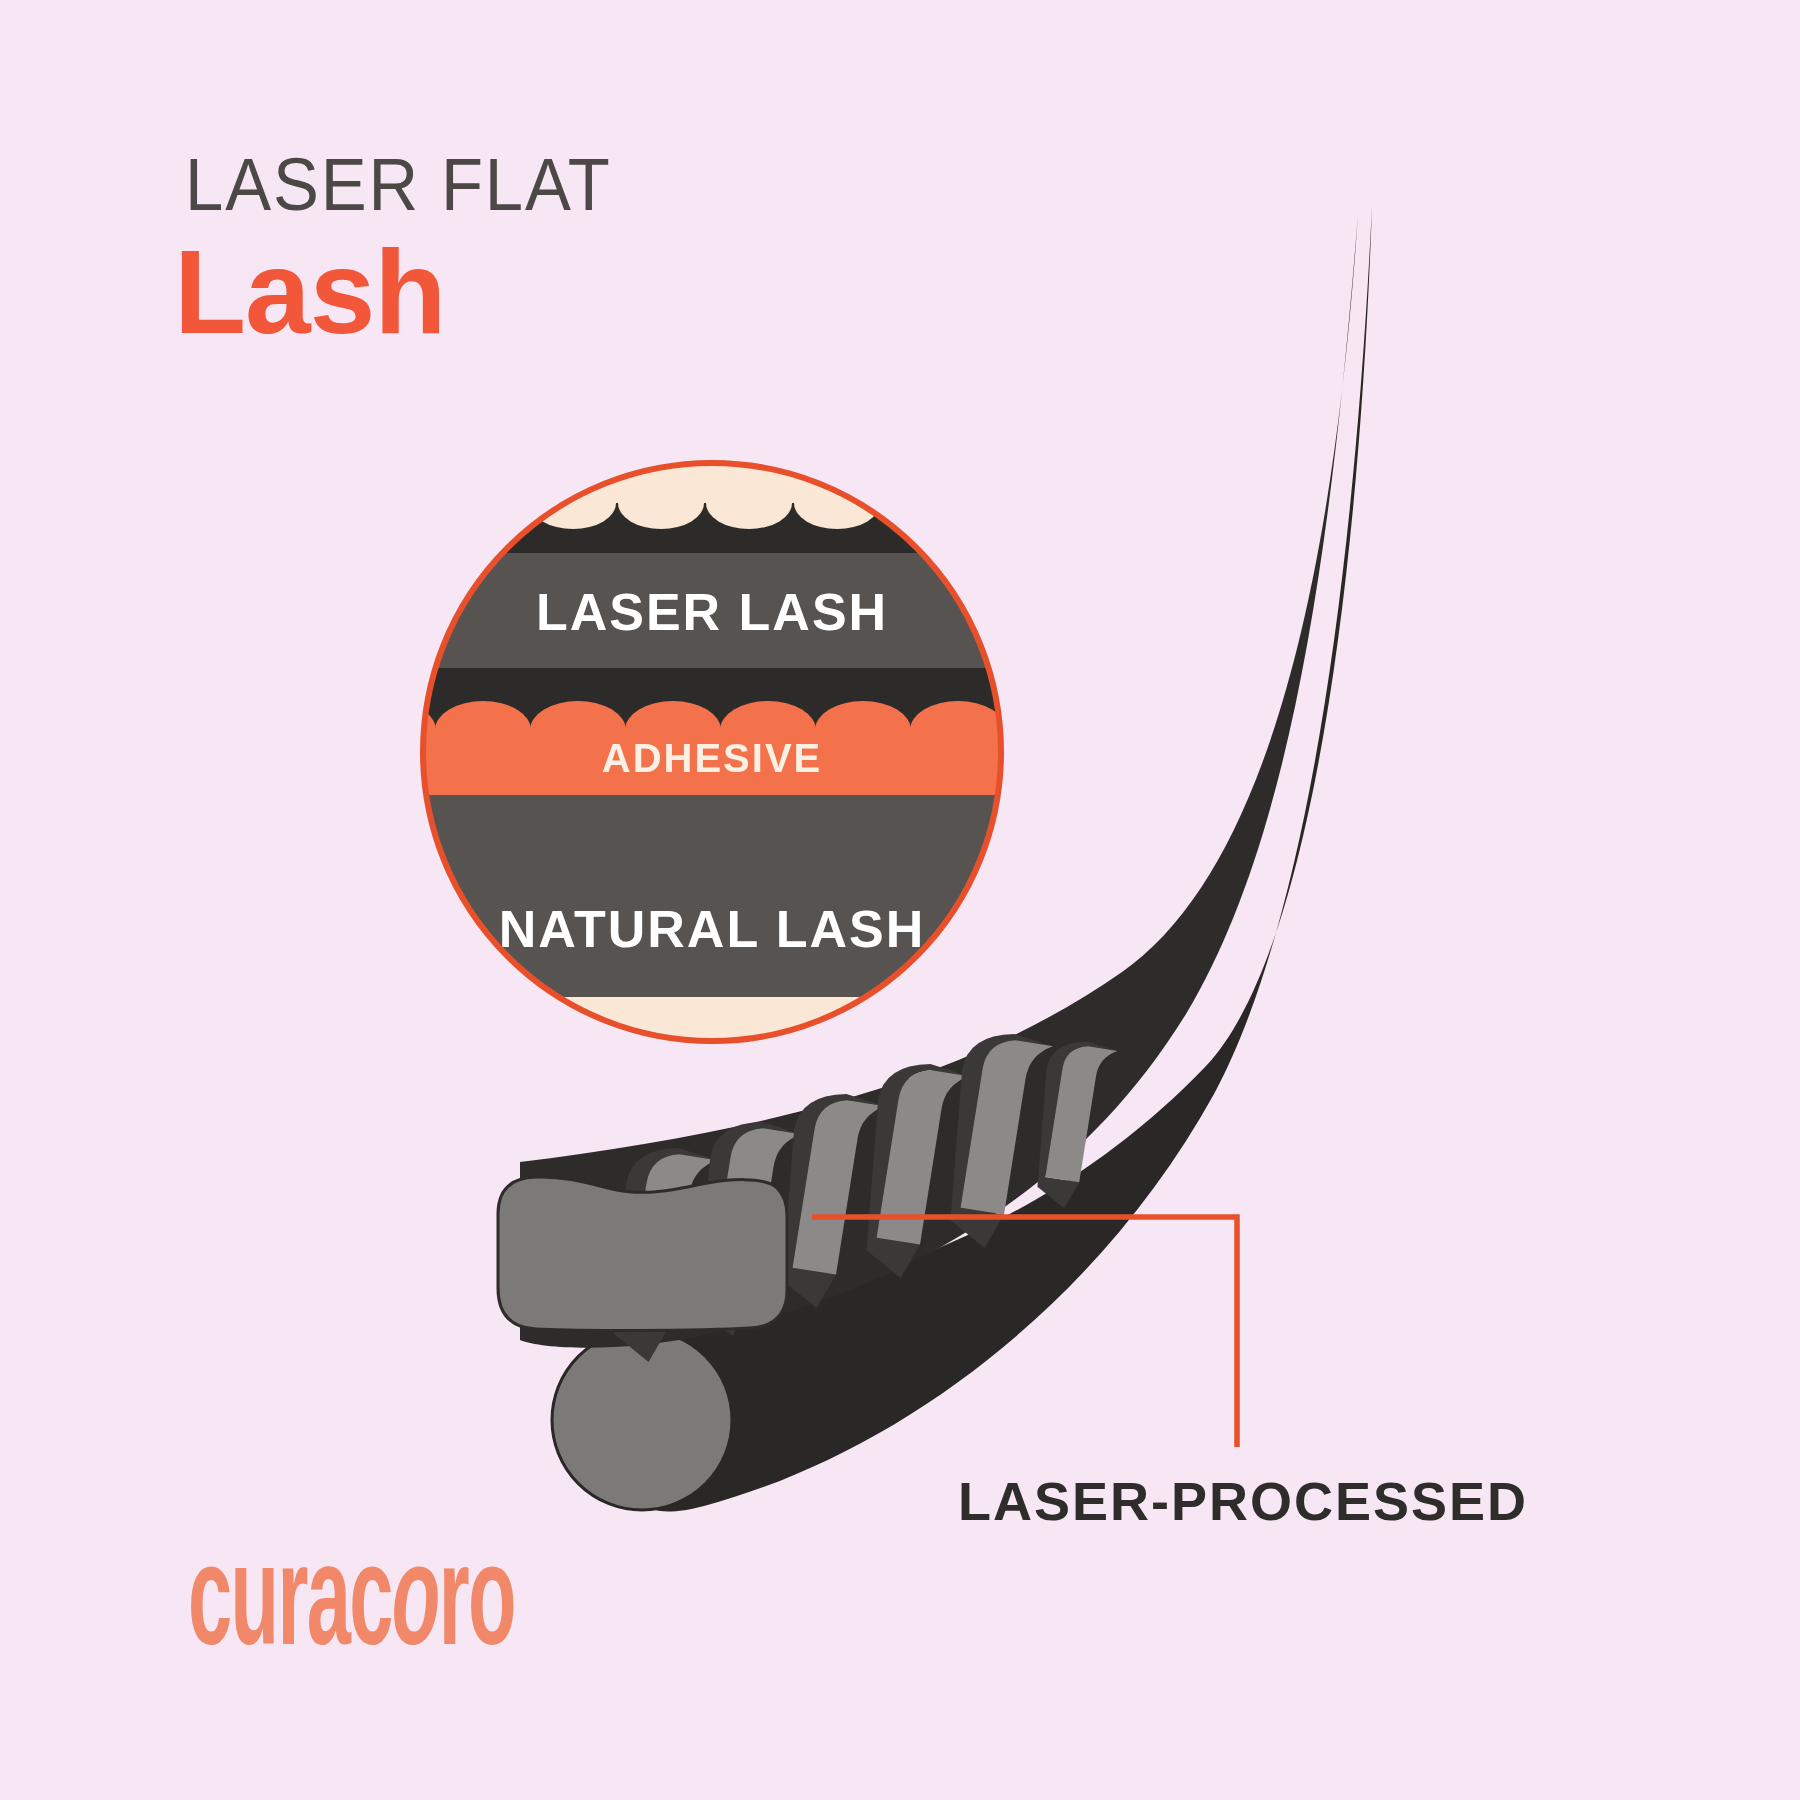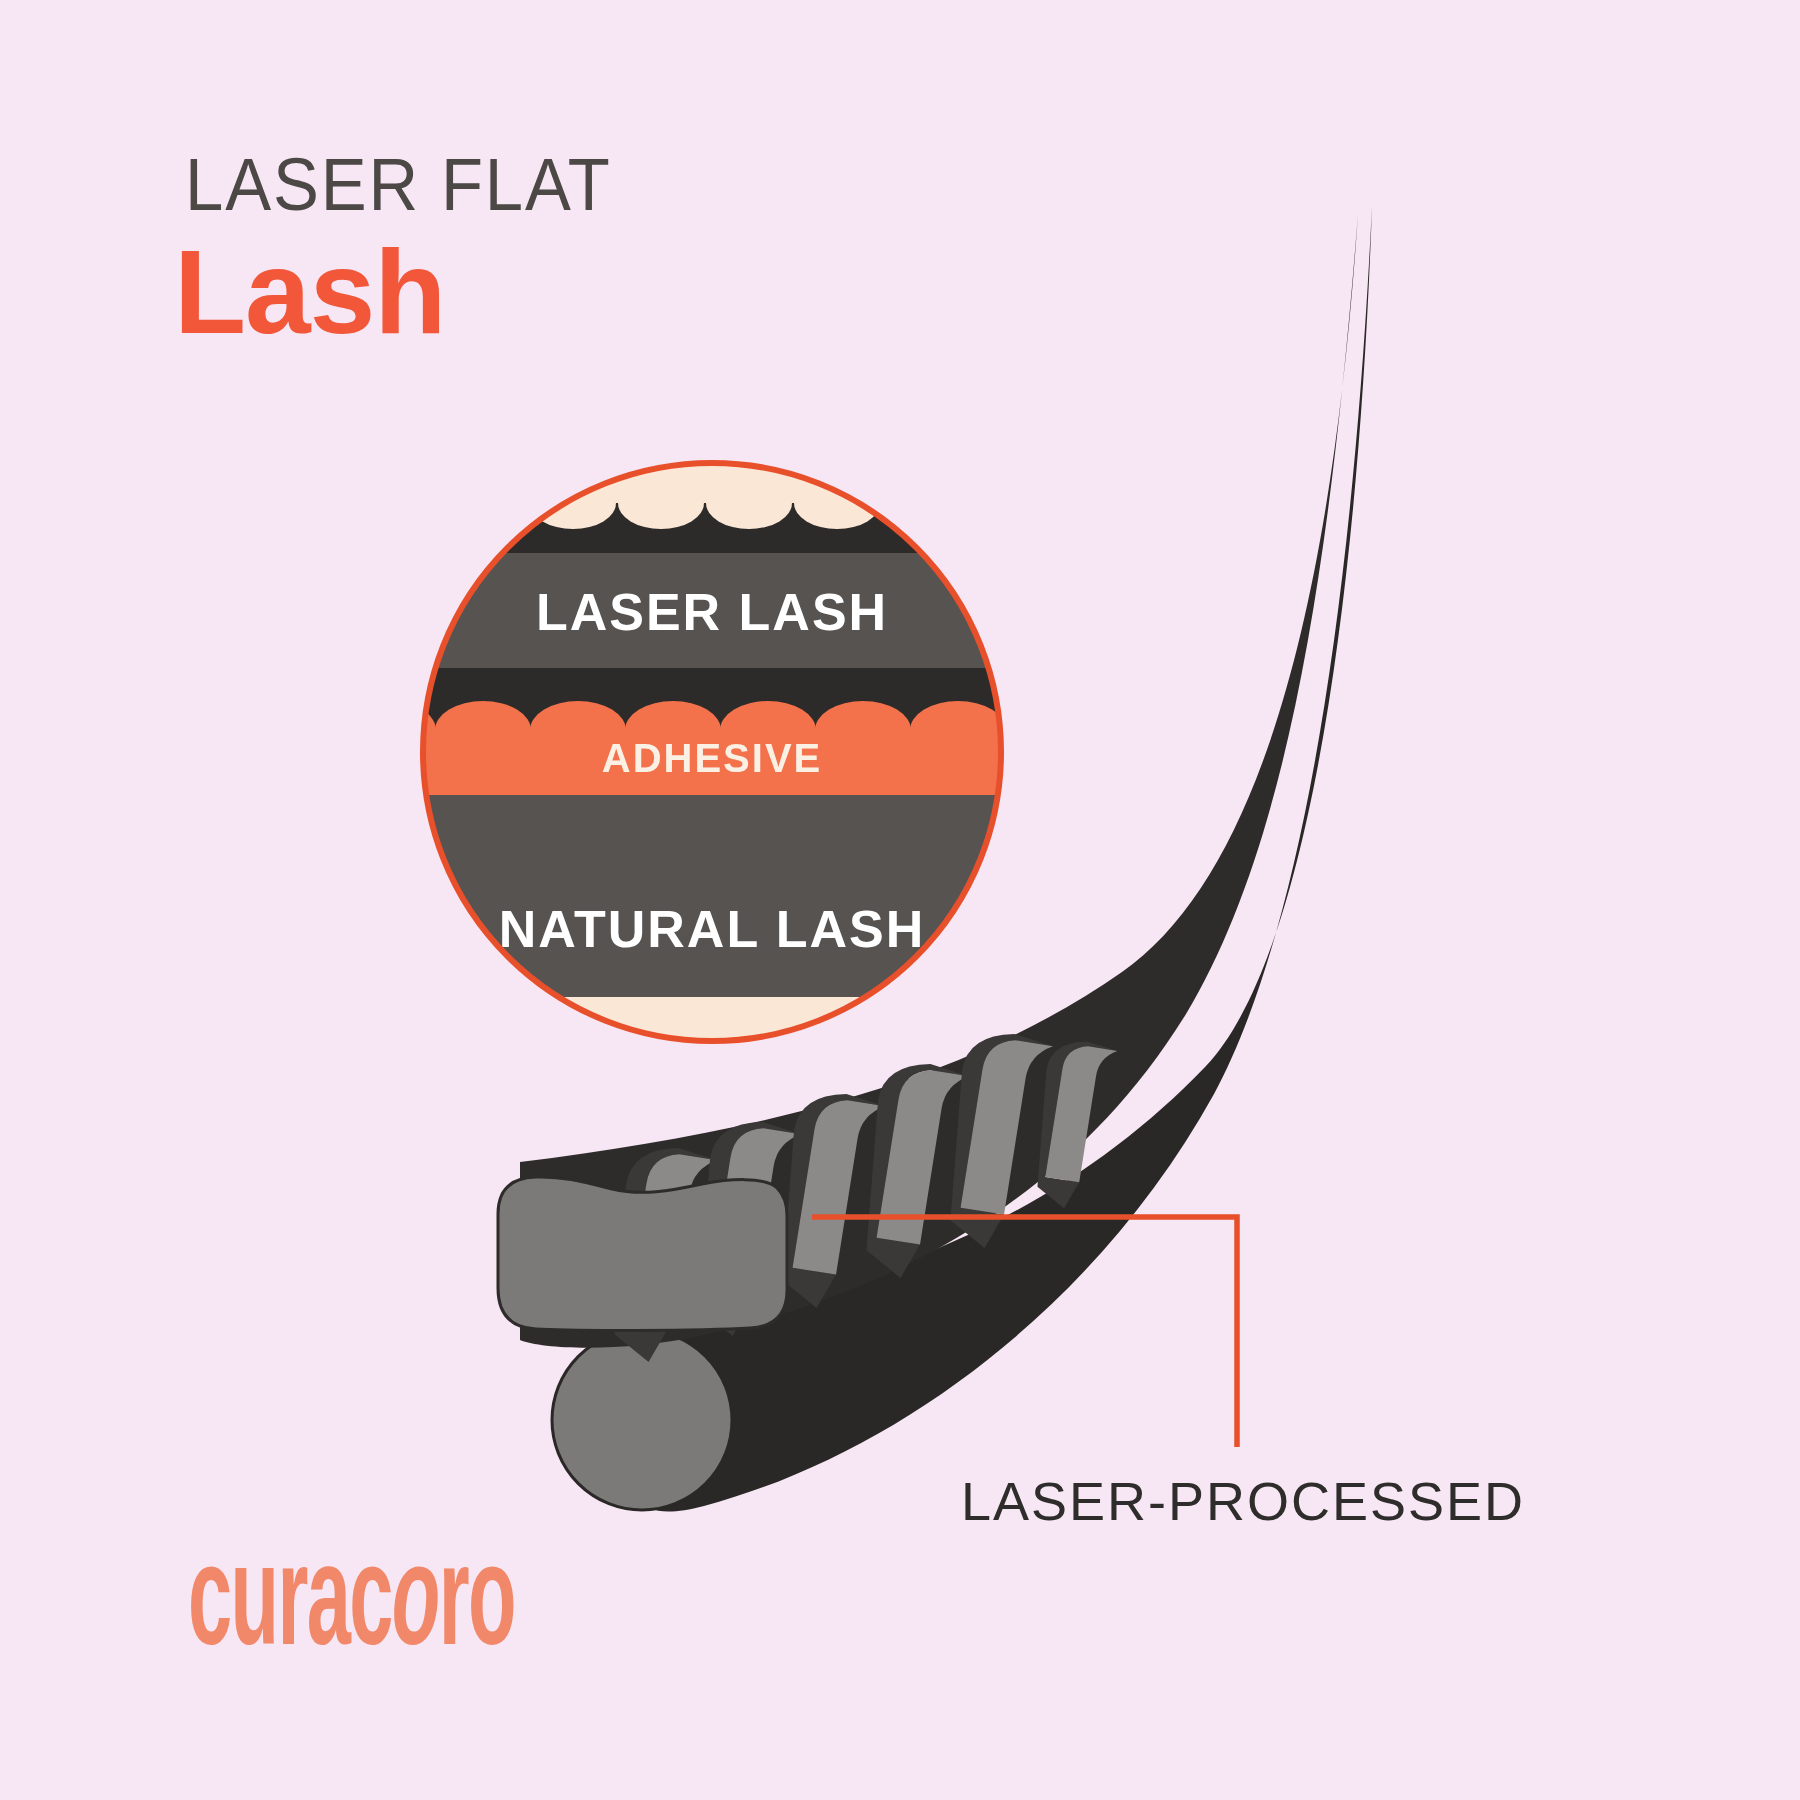--- a/index.html
+++ b/index.html
@@ -13,21 +13,21 @@
     letter-spacing:2px;transform:scaleX(0.93);transform-origin:left top;
     line-height:74px;white-space:nowrap;
   }
   .heading{
     left:174px;top:233px;font-size:118px;font-weight:700;color:#F2573A;
     line-height:118px;letter-spacing:-1px;white-space:nowrap;
   }
   .illustration{left:0;top:0;width:1800px;height:1800px;}
   .callout-label{
     left:1243px;top:1470px;transform:translateX(-50%);
-    font-size:54px;font-weight:400;color:#2F2D2B;letter-spacing:2px;white-space:nowrap;
+    font-size:54px;font-weight:700;color:#2F2D2B;letter-spacing:2px;white-space:nowrap;
   }
   .logo{
     left:188px;top:1524px;font-size:142px;font-weight:700;color:#F1886A;
     letter-spacing:-3px;line-height:142px;transform:scaleX(0.56);
     transform-origin:left top;white-space:nowrap;
   }
   .logo .slant{font-style:italic;}
   svg text{
     font-family:"Liberation Sans","DejaVu Sans",sans-serif;font-weight:700;
   }

